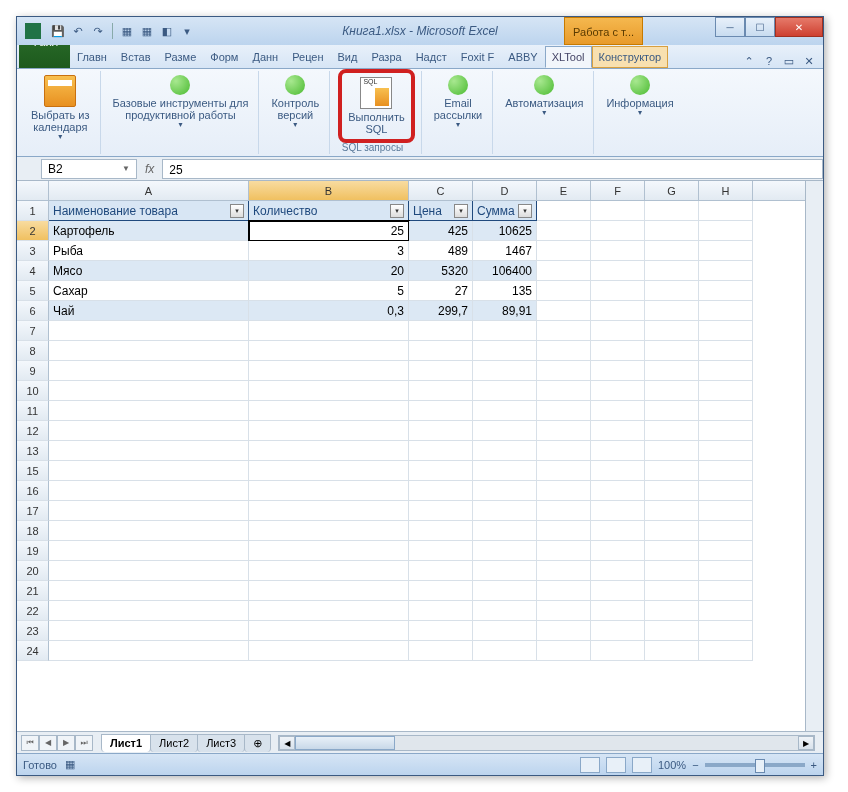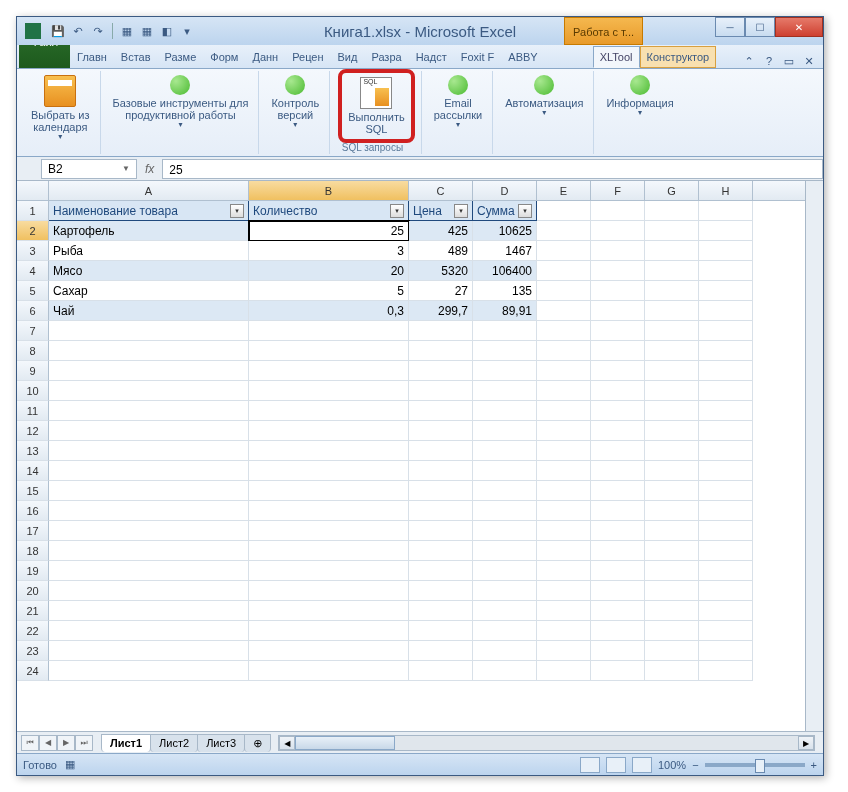--- a/index.html
+++ b/index.html
@@ -6,31 +6,31 @@
 body { background: #fff; width: 848px; height: 792px; overflow: hidden; }
 
 .window { width: 808px; height: 760px; margin: 16px; border: 1px solid #3b5a82; background: #fff; display: flex; flex-direction: column; box-shadow: 2px 2px 8px rgba(0,0,0,0.3); }
 
 
 .titlebar { height: 28px; background: linear-gradient(#d6e5f5, #bcd4ee); display: flex; align-items: center; font-size: 12px; position: relative; }
 .titlebar .excel-icon { width: 16px; height: 16px; margin: 0 6px; background: #217346; display: inline-block; }
 .qat { display: flex; align-items: center; gap: 2px; margin-left: 2px; }
 .qat-btn { width: 18px; height: 18px; display: flex; align-items: center; justify-content: center; color: #3b5a82; font-size: 11px; }
 .qat-sep { width: 1px; height: 16px; background: #8aa; margin: 0 3px; }
-.title-text { position: absolute; left: 50%; transform: translateX(-50%); color: #3b5a82; font-size: 15px; }
+.title-text { position: absolute; left: 50%; transform: translateX(-50%); color: #3b5a82; font-size: 12px; font-style: italic; }
 .tool-tab { position: absolute; right: 180px; top: 0; height: 28px; padding: 0 8px; background: linear-gradient(#f5b84f,#e89a2a); color: #5a3a00; font-size: 11px; line-height: 28px; border: 1px solid #c77a00; }
 .win-controls { position: absolute; right: 0; top: 0; display: flex; }
 .win-btn { width: 30px; height: 20px; border: 1px solid #6a8ab0; background: linear-gradient(#e8f0fa,#c8dcf0); display: flex; align-items: center; justify-content: center; font-size: 10px; color: #3b5a82; }
 .win-btn.close { width: 48px; background: linear-gradient(#e67a6a,#ce4030); color: #fff; border-color: #a03020; }
 
 
 .tabrow { height: 24px; background: linear-gradient(#e8f0fa,#d6e5f5); display: flex; align-items: flex-end; font-size: 11px; border-bottom: 1px solid #8aa8c8; }
 .file-tab { background: linear-gradient(#2a6b2a,#1d5a1d); color: #fff; padding: 4px 12px; height: 36px; border-radius: 2px 2px 0 0; margin-left: 2px; }
 .rtab { padding: 4px 6px; color: #3b5a82; height: 22px; border: 1px solid transparent; cursor: default; }
-.rtab.active { background: #f2f6fb; border: 1px solid #8aa8c8; border-bottom: 1px solid #f2f6fb; color: #446; margin-left: 48px; }
+.rtab.active { background: #f2f6fb; border: 1px solid #8aa8c8; border-bottom: 1px solid #f2f6fb; color: #446; }
 .rtab.tool { background: #f8e0b0; border: 1px solid #d8a040; }
 .help-icons { margin-left: auto; margin-right: 6px; display: flex; gap: 4px; color: #3b5a82; font-size: 11px; }
 .help-icons span { width: 16px; text-align: center; }
 
 
 .ribbon { height: 88px; background: linear-gradient(#f4f8fd,#e6eef8); border-bottom: 1px solid #8aa8c8; display: flex; padding: 2px 4px; gap: 2px; }
 .rgroup { display: flex; flex-direction: column; align-items: center; padding: 2px 6px; border-right: 1px solid #c8d8ea; position: relative; }
 .rgroup-label { position: absolute; bottom: 1px; left: 0; right: 8px; text-align: center; font-size: 10px; color: #5a7a9a; }
 .rbtn { display: flex; flex-direction: column; align-items: center; font-size: 11px; color: #3b5a82; padding: 2px 4px; text-align: center; line-height: 1.1; }
 .rbtn .icon { width: 32px; height: 32px; margin-bottom: 2px; display: flex; align-items: center; justify-content: center; }
@@ -367,31 +367,20 @@
               <div class="cell w-a"></div>
               <div class="cell w-b"></div>
               <div class="cell w-c"></div>
               <div class="cell w-d"></div>
               <div class="cell w-e"></div>
               <div class="cell w-f"></div>
               <div class="cell w-g"></div>
               <div class="cell w-h"></div>
             </div>
             <div class="row">
-              <div class="rh">14</div>
-              <div class="cell w-a"></div>
-              <div class="cell w-b"></div>
-              <div class="cell w-c"></div>
-              <div class="cell w-d"></div>
-              <div class="cell w-e"></div>
-              <div class="cell w-f"></div>
-              <div class="cell w-g"></div>
-              <div class="cell w-h"></div>
-            </div>
-            <div class="row">
               <div class="rh">15</div>
               <div class="cell w-a"></div>
               <div class="cell w-b"></div>
               <div class="cell w-c"></div>
               <div class="cell w-d"></div>
               <div class="cell w-e"></div>
               <div class="cell w-f"></div>
               <div class="cell w-g"></div>
               <div class="cell w-h"></div>
             </div>

